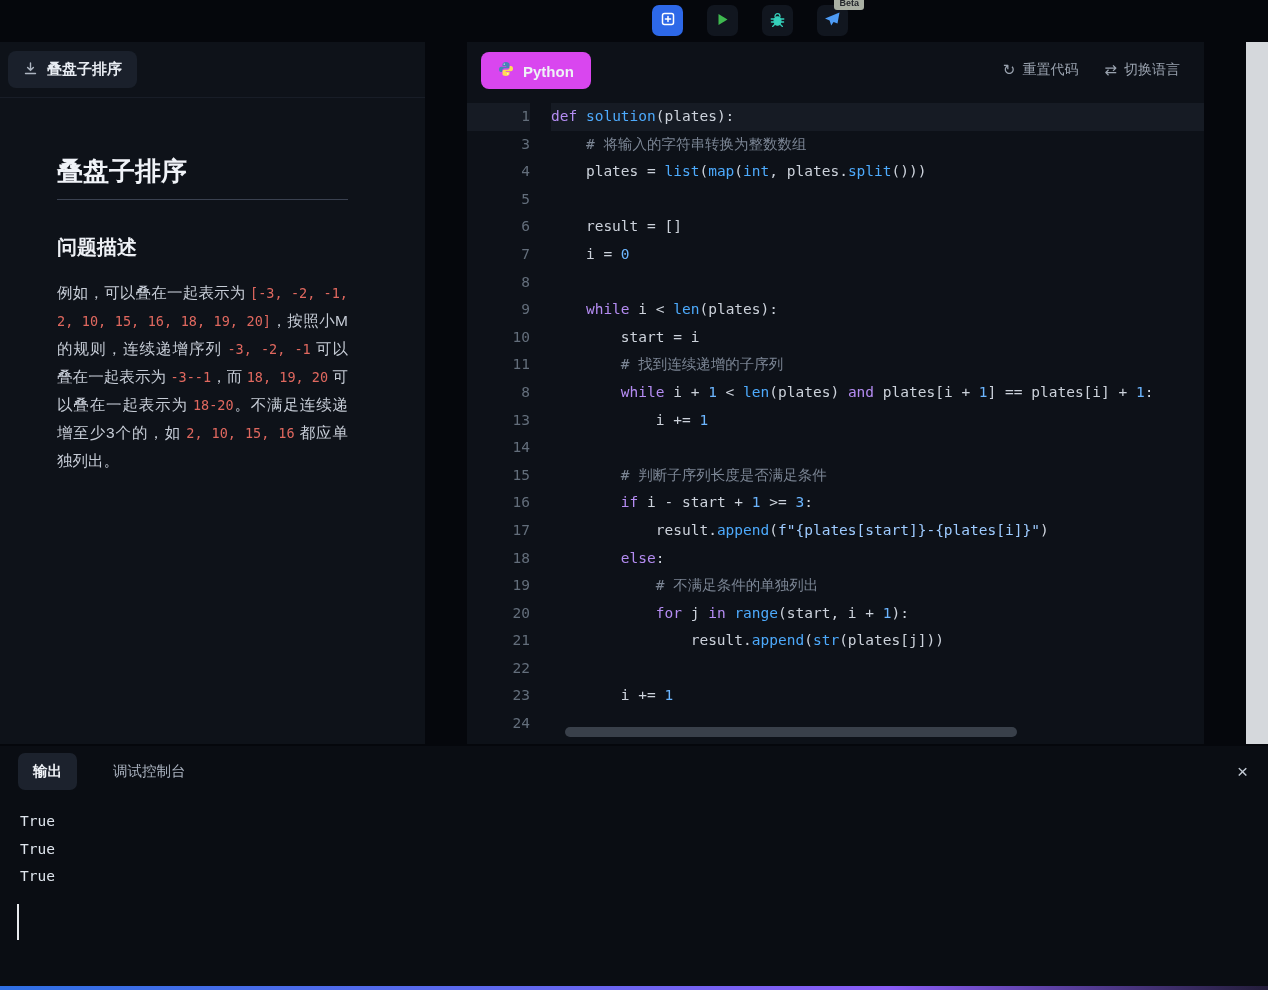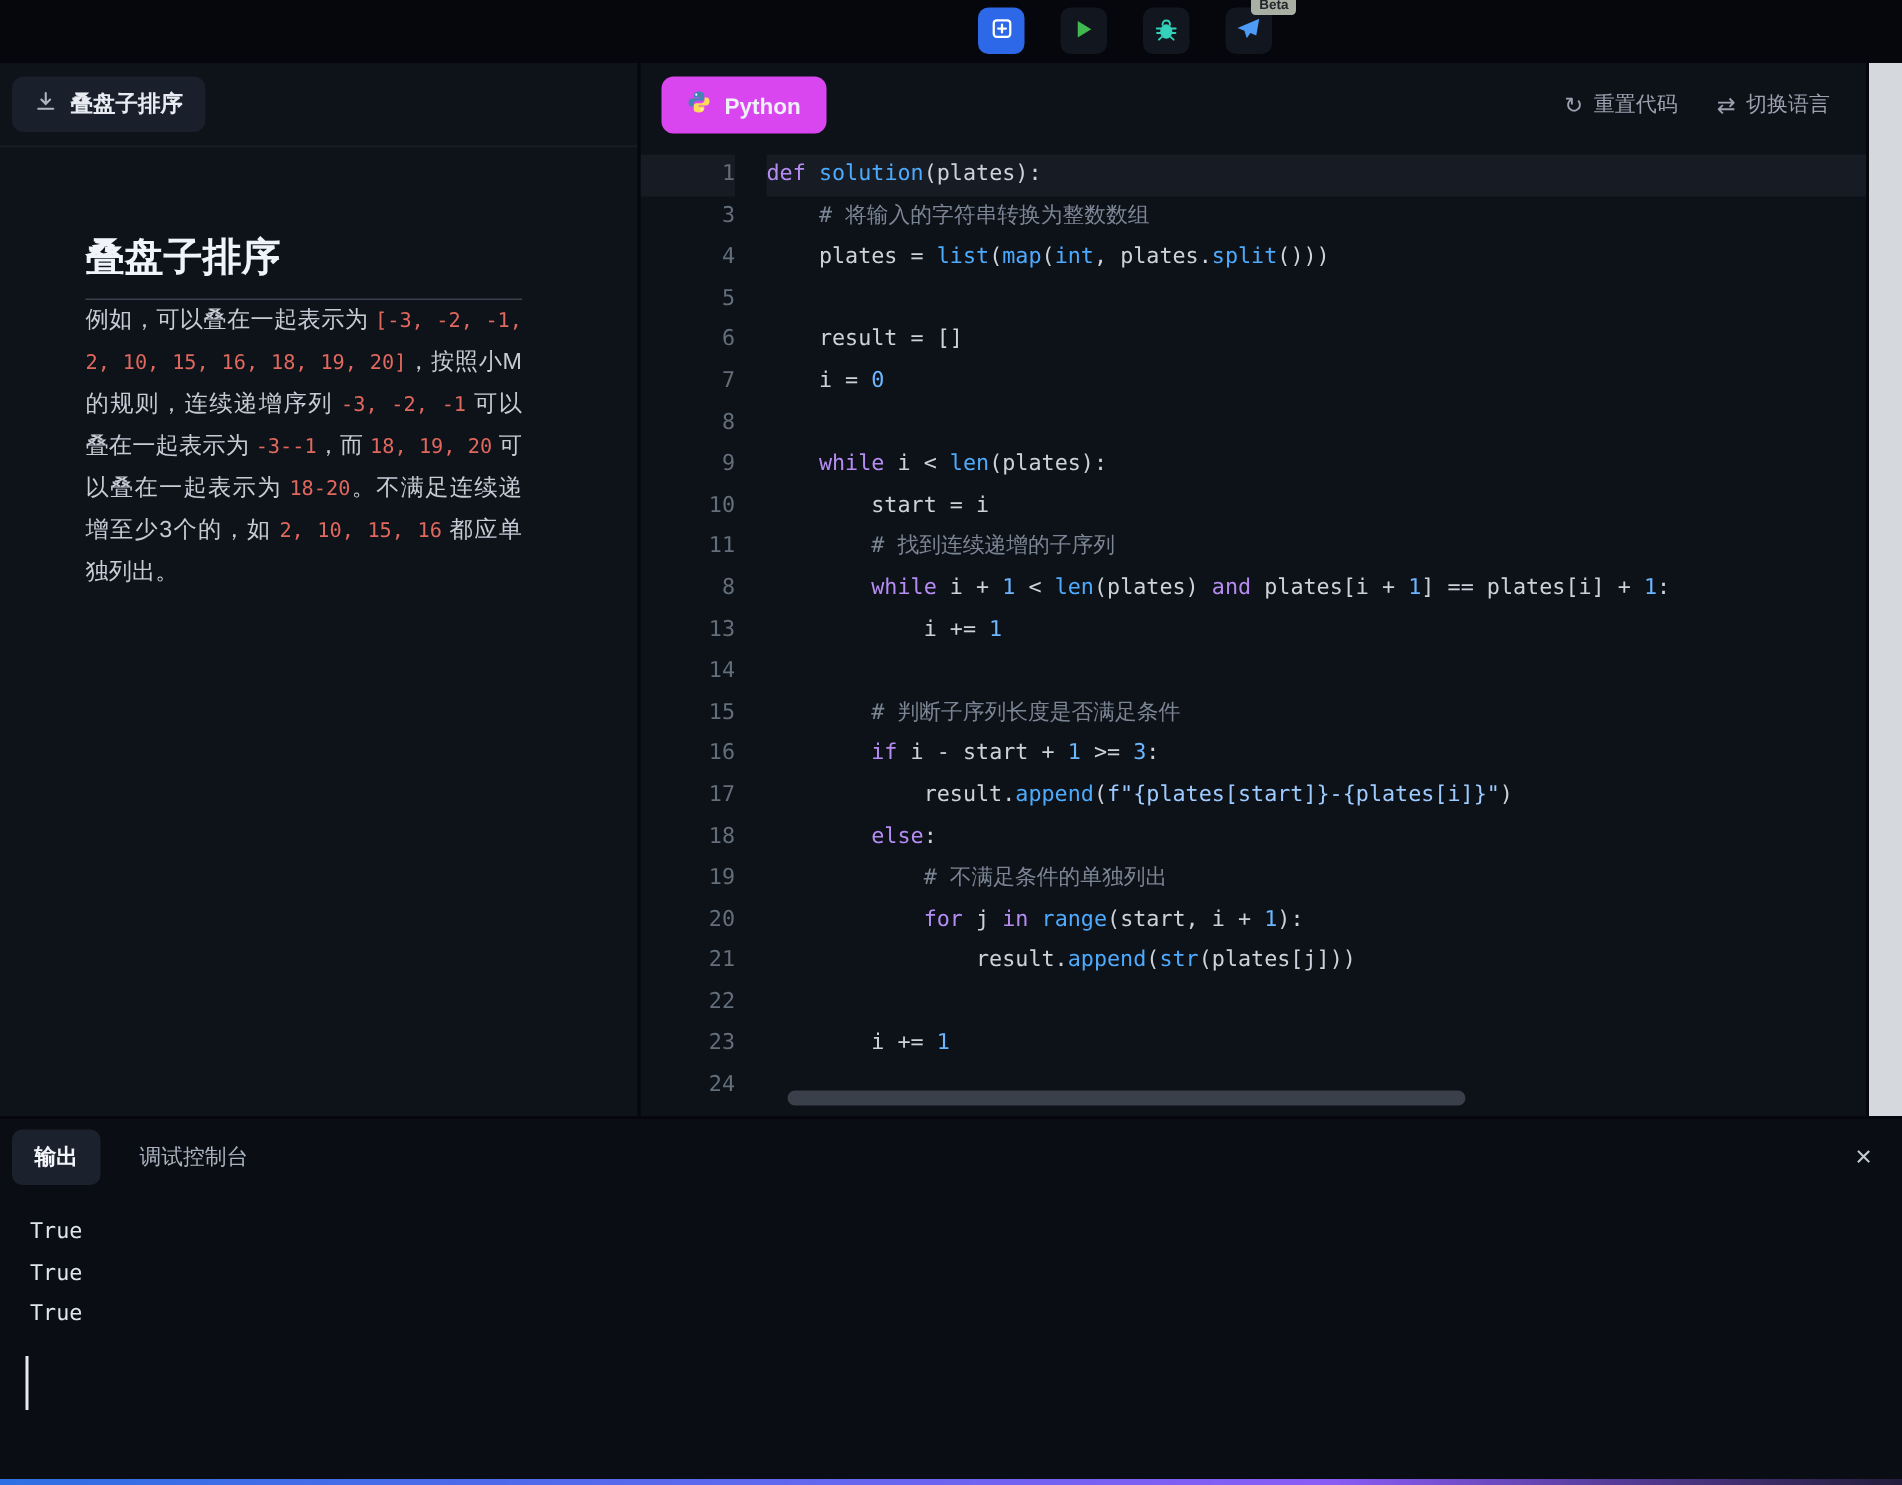--- a/index.html
+++ b/index.html
@@ -10,21 +10,21 @@
   
   .topbar { flex:0 0 42px; position:relative; background:#05070c; }
   .topbar-icons { position:absolute; left:652px; top:5px; display:flex; gap:24px; }
   .tb-icon { width:31px; height:31px; border-radius:7px; border:none; cursor:pointer;
              display:flex; align-items:center; justify-content:center; position:relative; background:#11161f; }
   .tb-icon.blue { background:#2d68e8; }
   .beta { position:absolute; top:-8px; right:-16px; background:#a9afa3; color:#23262b;
           font-size:9px; font-weight:700; padding:1px 5px; border-radius:3px; line-height:11px; }
 
   
-  .main { flex:1 1 auto; display:flex; min-height:0; background:#05070c; }
+  .main { flex:1 1 auto; display:flex; min-height:0; background:#05070c;gap:40px; }
 
   
   .problem-panel { flex:0 0 425px; width:425px; background:#0e1219; display:flex; flex-direction:column; margin-right:2px; }
   .panel-header { flex:0 0 56px; display:flex; align-items:center; padding:0 8px; border-bottom:1px solid #181d27; }
   .problem-tab { display:inline-flex; align-items:center; gap:9px; background:#1a202b; border:none;
                  border-radius:8px; padding:9px 15px; color:#e8ecf2; font-weight:700; font-size:15px; cursor:pointer; }
   .problem-content { flex:1; padding:56px 77px 0 57px; overflow:hidden; color:#c6ccd6; }
   .problem-title { font-size:26px; color:#f0f3f8; font-weight:700; padding-bottom:10px; border-bottom:1px solid #3a4150; }
   .problem-section { font-size:20px; color:#edf0f5; font-weight:700; margin:34px 0 18px; }
   .problem-content p { font-size:15.5px; line-height:28px; margin-bottom:20px; text-align:justify; }
@@ -54,21 +54,21 @@
   .tok-pl  { color:#ccd2db; }
   .hscrollbar { position:absolute; left:98px; bottom:7px; width:700px; height:10px; }
   .hscrollbar .thumb { width:452px; height:10px; border-radius:5px; background:#39404a; }
 
   
   .side-strip { flex:0 0 22px; width:22px; background:#d5d8dc; margin-left:2px; cursor:pointer; }
 
   
   .console { flex:0 0 240px; position:relative; background:#0a0d13; margin-top:2px; }
   .console-header { height:50px; display:flex; align-items:center; gap:26px; padding:0 20px 0 8px; }
-  .console-tab { background:none; border:none; color:#aab2bf; font-size:14.5px; cursor:pointer; }
+  .console-tab { background:none; border:none; color:#aab2bf; font-size:14.5px; cursor:pointer;margin-left:10px; }
   .console-tab.active { background:#1c222d; color:#f2f5f9; font-weight:700; border-radius:7px; padding:9px 15px; }
   .console-close { margin-left:auto; background:none; border:none; color:#c3cad4; font-size:19px; line-height:19px; cursor:pointer; }
   .console-output { padding:12px 0 0 20px; font-family:"DejaVu Sans Mono", monospace; font-size:14.5px; color:#dfe5ed; }
   .out-line { line-height:27.5px; }
   .caret { position:absolute; left:17px; top:158px; width:2px; height:36px; background:#e8eaee; animation:blink 1.1s steps(1) infinite; }
   @keyframes blink { 50% { opacity:0; } }
   .watermark { position:absolute; right:26px; bottom:20px; font-size:25px; font-weight:600;
                color:rgba(173,182,196,0.82); letter-spacing:1px; }
 
   .bottom-gradient { flex:0 0 4px; height:4px; background:linear-gradient(90deg,#2f6fe4 0%,#5f68ee 40%,#8a5cf6 70%,#231d3a 100%); }
@@ -123,20 +123,21 @@
           <span>
             <svg width="15" height="15" viewBox="0 0 15 15" fill="none" stroke="#aeb6c2" stroke-width="1.4" stroke-linecap="round">
               <path d="M7.5 2v7M4.6 6.4l2.9 2.9 2.9-2.9M2.5 12.5h10"></path>
             </svg>
           </span>
           <span>叠盘子排序</span>
         </button>
       </div>
       <div class="problem-content">
         <h1 class="problem-title">叠盘子排序</h1>
+        <h2 class="problem-section">问题描述</h2>
         <p><span>例如，可以叠在一起表示为 </span><code>[-3, -2, -1, 2, 10, 15, 16, 18, 19, 20]</code><span>，按照小M的规则，连续递增序列 </span><code>-3, -2, -1</code><span> 可以叠在一起表示为 </span><code>-3--1</code><span>，而 </span><code>18, 19, 20</code><span> 可以叠在一起表示为 </span><code>18-20</code><span>。不满足连续递增至少3个的，如 </span><code>2, 10, 15, 16</code><span> 都应单独列出。</span></p>
       </div>
     </aside>
 
     <section class="editor-panel">
       <div class="editor-header">
         <button class="lang-pill">
           <span>
             <svg width="16" height="16" viewBox="0 0 16 16">
               <path fill="#4584b6" d="M8 1C5.8 1 4.5 1.9 4.5 3.5V5h3.8v.7H3.2C1.6 5.7 1 7 1 8.5 1 10 1.6 11 3 11h1.3V9.4c0-1.2 1-2.2 2.2-2.2h3.2c1 0 1.8-.8 1.8-1.8V3.5C11.5 1.9 10.2 1 8 1z"></path>

